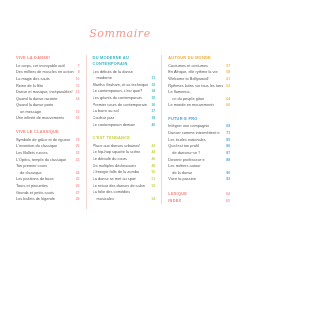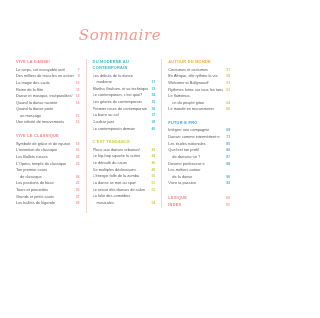--- a/index.html
+++ b/index.html
@@ -19,21 +19,21 @@
     width: 240px;
     height: 318px;
     background: #ffffff;
     box-sizing: border-box;
   }
   .title {
     text-align: center;
     font-family: "DejaVu Serif", serif;
     font-style: italic;
     font-weight: 400;
-    font-size: 15px;
+    font-size: 11px;
     letter-spacing: 0.6px;
     color: #f4988c;
     margin: 0;
     padding-top: 28px;
     line-height: 1;
   }
   .columns {
     display: flex;
     margin-top: 16px;
     padding: 0 14px 0 16px;

